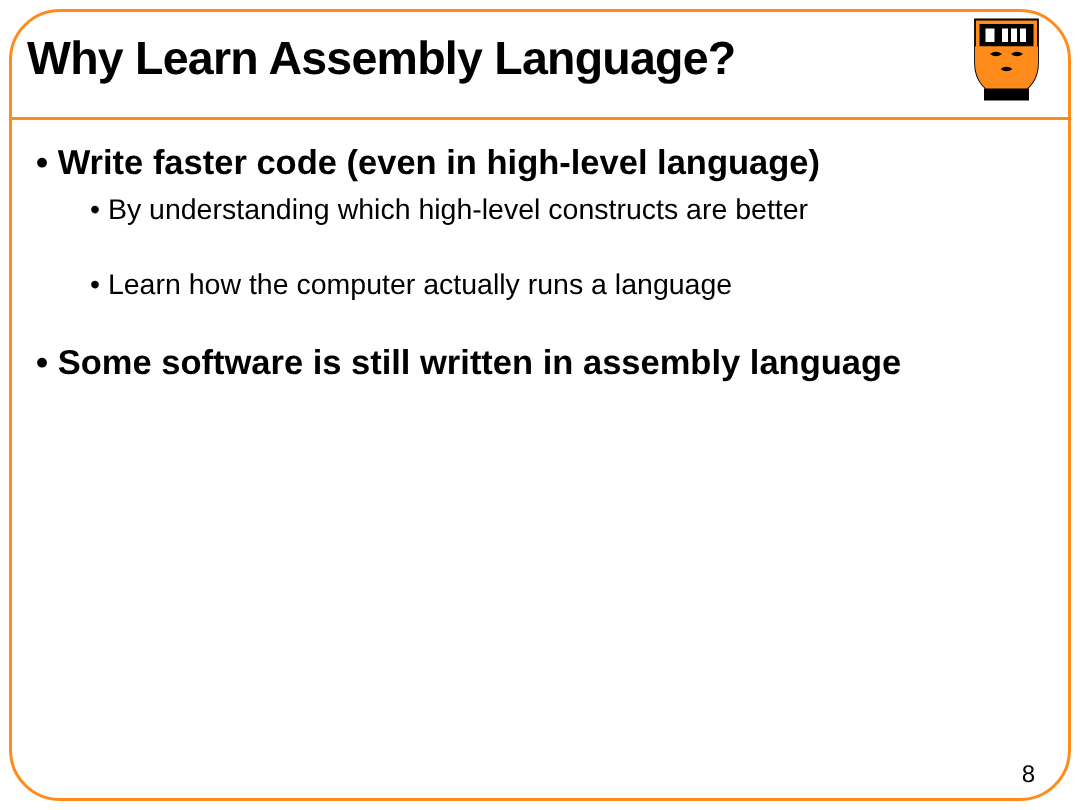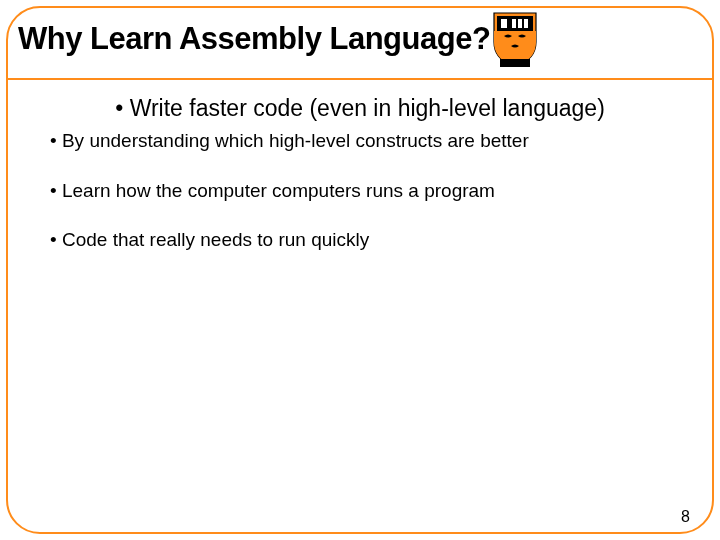--- a/index.html
+++ b/index.html
@@ -20,20 +20,21 @@
     border: 2px solid #ff8c1a;
     border-radius: 34px;
   }
   .header {
     position: absolute;
     top: 10px;
     left: 18px;
     right: 18px;
     display: flex;
     align-items: center;
+    justify-content: space-between;
   }
   .title {
     font-size: 31px;
     font-weight: 700;
     color: #000;
     letter-spacing: -0.5px;
   }
   .logo {
     width: 50px;
     height: 58px;
@@ -52,29 +53,28 @@
   }
   .content {
     position: absolute;
     top: 94px;
     left: 24px;
     right: 24px;
     color: #000;
   }
   .bullet-main {
     font-size: 23px;
-    font-weight: 400;
+    font-weight: 700;
     margin-bottom: 4px;
     line-height: 1.3;
-    text-align: center;
   }
   .bullet-sub {
     font-size: 19px;
     font-weight: 400;
-    margin-left: 26px;
+    margin-left: 36px;
     line-height: 1.35;
   }
   .section-gap {
     height: 24px;
   }
   .page-number {
     position: absolute;
     bottom: 14px;
     right: 30px;
     font-size: 16px;
@@ -102,20 +102,20 @@
 </div>
 
 <div class="divider"></div>
 
 <div class="content">
   <div class="bullet-main">• Write faster code (even in high-level language)</div>
   <div class="bullet-sub">• By understanding which high-level constructs are better</div>
 
   <div class="section-gap"></div>
 
-  <div class="bullet-sub">• Learn how the computer computers runs a program</div>
+  <div class="bullet-sub">• Learn how the computer actually runs a language</div>
 
   <div class="section-gap"></div>
 
-  <div class="bullet-sub">• Code that really needs to run quickly</div>
+  <div class="bullet-main">• Some software is still written in assembly language</div>
 </div>
 
 <div class="page-number">8</div>
 
 </body></html>

